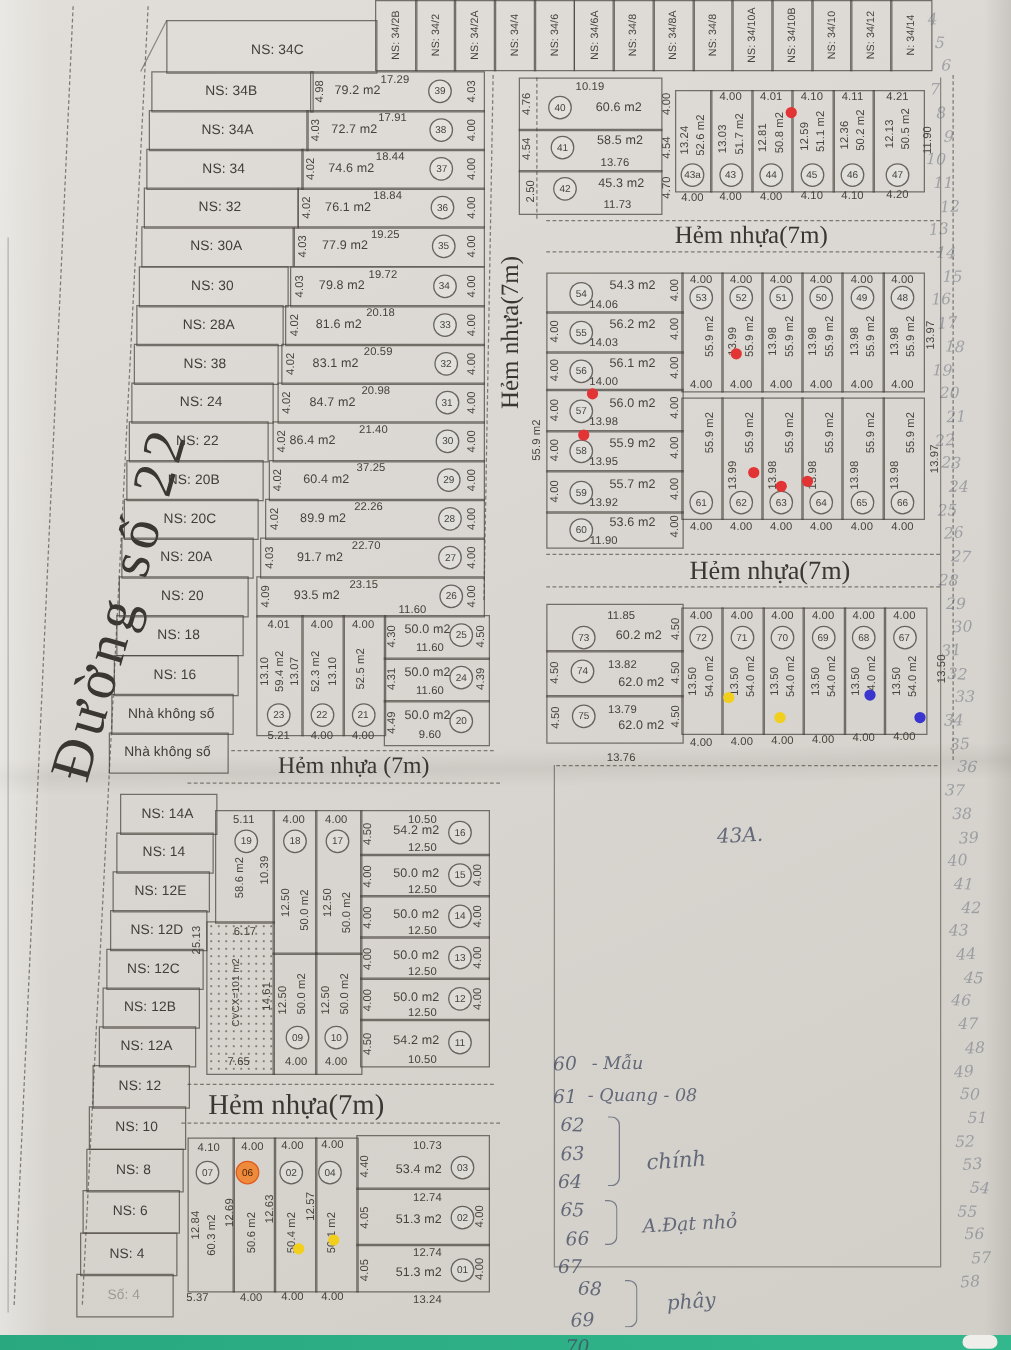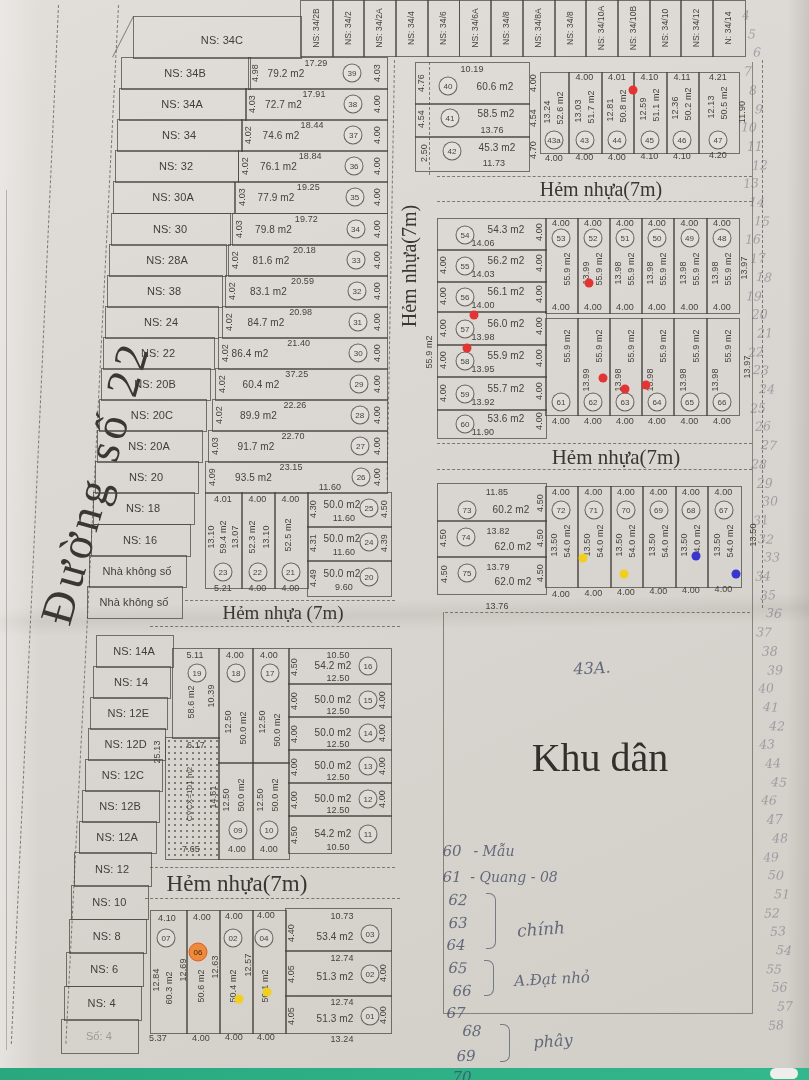--- a/index.html
+++ b/index.html
@@ -11,21 +11,21 @@
   .t{position:absolute;white-space:nowrap;color:#46423c;transform:translate(-50%,-50%);font-size:9px;letter-spacing:.1px;}
   .v{transform:translate(-50%,-50%) rotate(-90deg);}
   .area{font-size:10px;}
   .nsl{font-size:11px;color:#413d38;}
   .nsl-v{font-size:8.5px;}
   .small{font-size:8px;}
   .faint{opacity:.38;}
   .circle{position:absolute;width:17px;height:17px;border:1px solid rgba(72,68,62,.8);border-radius:50%;
     display:flex;align-items:center;justify-content:center;font-size:8px;color:#46423c;
     transform:translate(-50%,-50%);background:rgba(255,255,255,.18);}
-  .circle.hl{background:#ee8a3c;border:1.6px solid #e05a1e;color:#4a2506;margin-top:14px;}
+  .circle.hl{background:#ee8a3c;border:1.6px solid #e05a1e;color:#4a2506;}
   .dotm{position:absolute;width:9px;height:9px;border-radius:50%;transform:translate(-50%,-50%);}
   .hline{position:absolute;border-top:1.5px dashed rgba(92,88,80,.75);height:0;}
   .vline{position:absolute;border-left:1.5px dashed rgba(92,88,80,.75);width:0;}
   .sline{position:absolute;background:rgba(80,76,70,.6);}
   .roadlbl{position:absolute;transform:translate(-50%,-50%);font-family:"Liberation Serif",serif;color:#3a3631;white-space:nowrap;}
   .hw{position:absolute;white-space:nowrap;font-family:"DejaVu Serif",serif;font-style:italic;
     color:rgba(68,76,98,.78);transform:translate(-50%,-50%);}
   .bracket{position:absolute;width:9px;border-right:1.7px solid rgba(68,76,98,.65);
     border-top:1.7px solid rgba(68,76,98,.65);border-bottom:1.7px solid rgba(68,76,98,.65);
     border-radius:0 7px 7px 0;}
@@ -76,21 +76,20 @@
   <div class="sline" style="left:6px;top:190px;width:1px;height:860px;background:rgba(130,125,118,.5);"></div>
   <div class="sline" style="left:133px;top:16px;width:1px;height:46px;transform:rotate(27deg);transform-origin:top left;"></div>
 
   <div class="roadlbl" id="road-main">Đường số 22</div>
   <div class="roadlbl" id="alley-v">Hẻm nhựa(7m)</div>
   <div class="roadlbl" id="alley-r1">Hẻm nhựa(7m)</div>
   <div class="roadlbl" id="alley-r2">Hẻm nhựa(7m)</div>
   <div class="roadlbl" id="alley-r3">Hẻm nhựa (7m)</div>
   <div class="roadlbl" id="alley-r4">Hẻm nhựa(7m)</div>
 
-  <div class="roadlbl" id="khu1">Khu dân</div>
   <span class="hw" id="khu-tag">43A.</span>
 
   <div class="bracket" id="br1"></div>
   <div class="bracket" id="br2"></div>
   <div class="bracket" id="br3"></div>
   <span class="hw" id="note-g1">chính</span>
   <span class="hw" id="note-g2">A.Đạt nhỏ</span>
   <span class="hw" id="note-g3">phây</span>
 
   <div style="position:absolute;left:0;top:1068px;width:809px;height:12px;background:linear-gradient(90deg,#29a87f,#33b78d);"></div>

